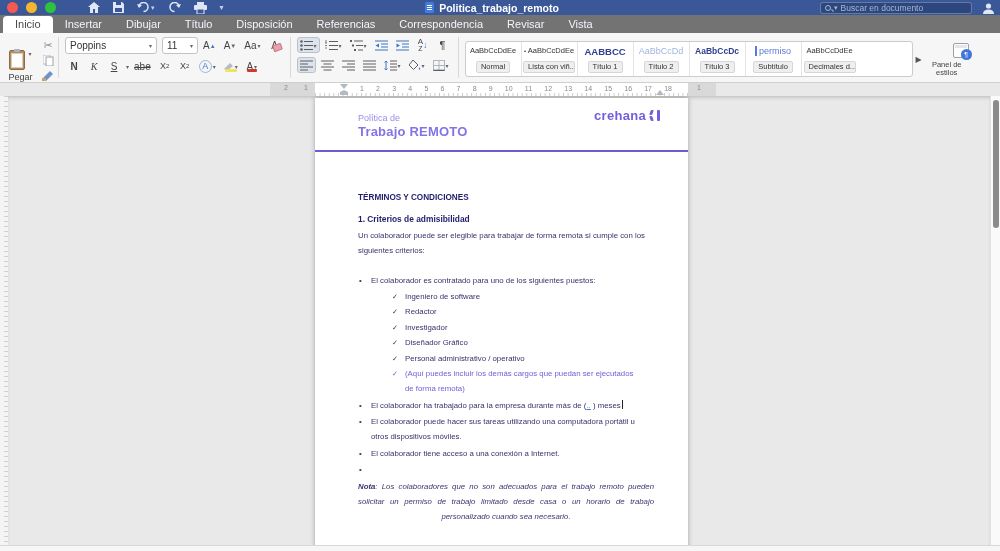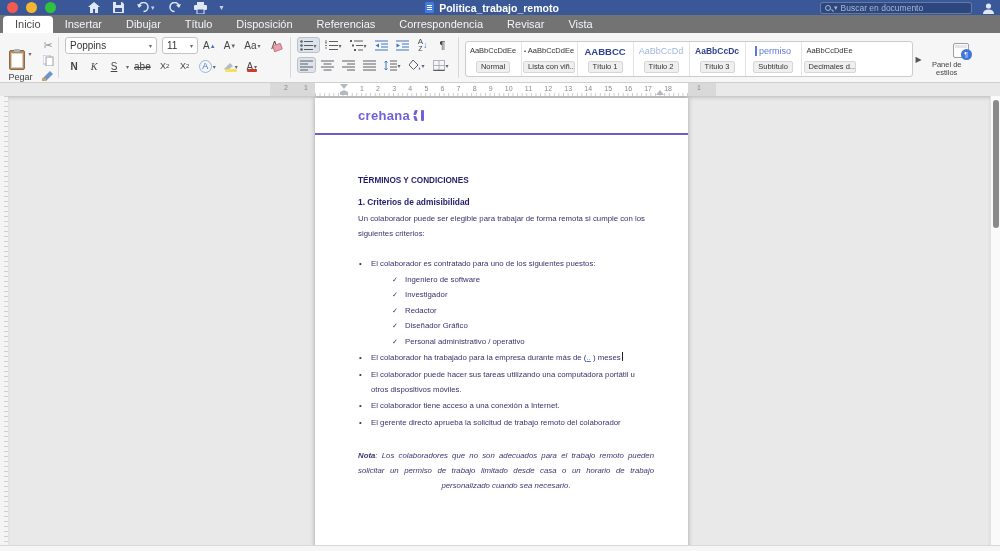--- a/index.html
+++ b/index.html
@@ -493,20 +493,24 @@
     <span class="ind-bottom"></span>
     <span class="ind-right"></span>
   </div>
 
   <div class="vruler"></div>
 
   <div class="canvas">
     <div class="page">
       <div class="doc">
         <div class="doc-header">
+          <div>
+            <div class="kicker">Política de</div>
+            <div class="doc-title">Trabajo REMOTO</div>
+          </div>
           <div class="brand">
             <span class="brand-text">crehana</span>
             <span class="brand-mark">
                 <i></i>
                 <i></i>
                 <i></i>
               </span>
           </div>
         </div>
         <div class="head-rule"></div>
@@ -515,32 +519,33 @@
         <div class="h1">1. Criterios de admisibilidad</div>
         <div class="intro">Un colaborador puede ser elegible para trabajar de forma remota si cumple con los siguientes criterios:</div>
 
         <div class="blist">
           <div class="b-item">
             <span class="mark">•</span>
             <span>El colaborador es contratado para uno de los siguientes puestos:</span>
           </div>
           <div class="c-list">
             <div class="c-item"><span class="mark">✓</span><span>Ingeniero de software</span></div>
+            <div class="c-item"><span class="mark">✓</span><span>Redactor</span></div>
             <div class="c-item"><span class="mark">✓</span><span>Investigador</span></div>
-            <div class="c-item"><span class="mark">✓</span><span>Redactor</span></div>
             <div class="c-item"><span class="mark">✓</span><span>Diseñador Gráfico</span></div>
             <div class="c-item"><span class="mark">✓</span><span>Personal administrativo / operativo</span></div>
+            <div class="c-item hint"><span class="mark">✓</span><span>(Aquí puedes incluir los demás cargos que puedan ser ejecutados de forma remota)</span></div>
           </div>
           <div class="b-item">
             <span class="mark">•</span>
             <span>El colaborador ha trabajado para la empresa durante más de (</span><span class="blank-link">..</span><span> ) meses</span><span class="cursor-bar"></span>
           </div>
           <div class="b-item"><span class="mark">•</span><span>El colaborador puede hacer sus tareas utilizando una computadora portátil u otros dispositivos móviles.</span></div>
           <div class="b-item"><span class="mark">•</span><span>El colaborador tiene acceso a una conexión a Internet.</span></div>
-          <div class="b-item"><span class="mark">•</span><span>El gerente directo aprueba la solicitud de trabajo remoto del colaborador</span></div>
+          <div class="b-item"><span class="mark">•</span></div>
         </div>
 
         <div class="note">
           <b>Nota</b><span>: Los colaboradores que no son adecuados para el trabajo remoto pueden solicitar un permiso de trabajo limitado desde casa o un horario de trabajo personalizado cuando sea necesario.</span>
         </div>
       </div>
     </div>
   </div>
 
   <div class="vscroll">

